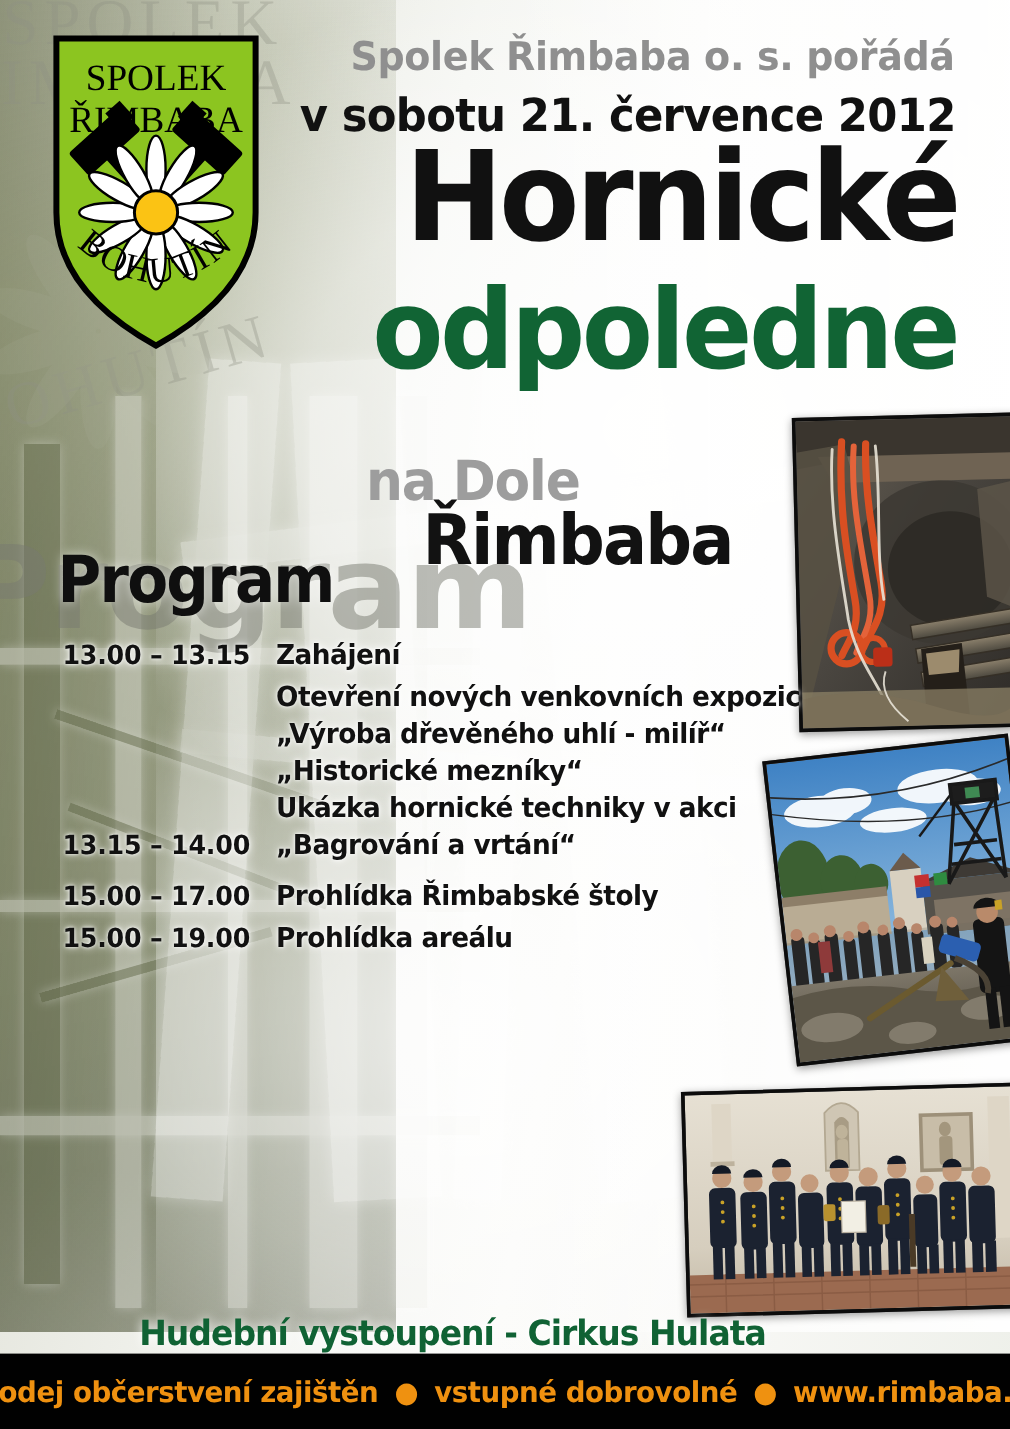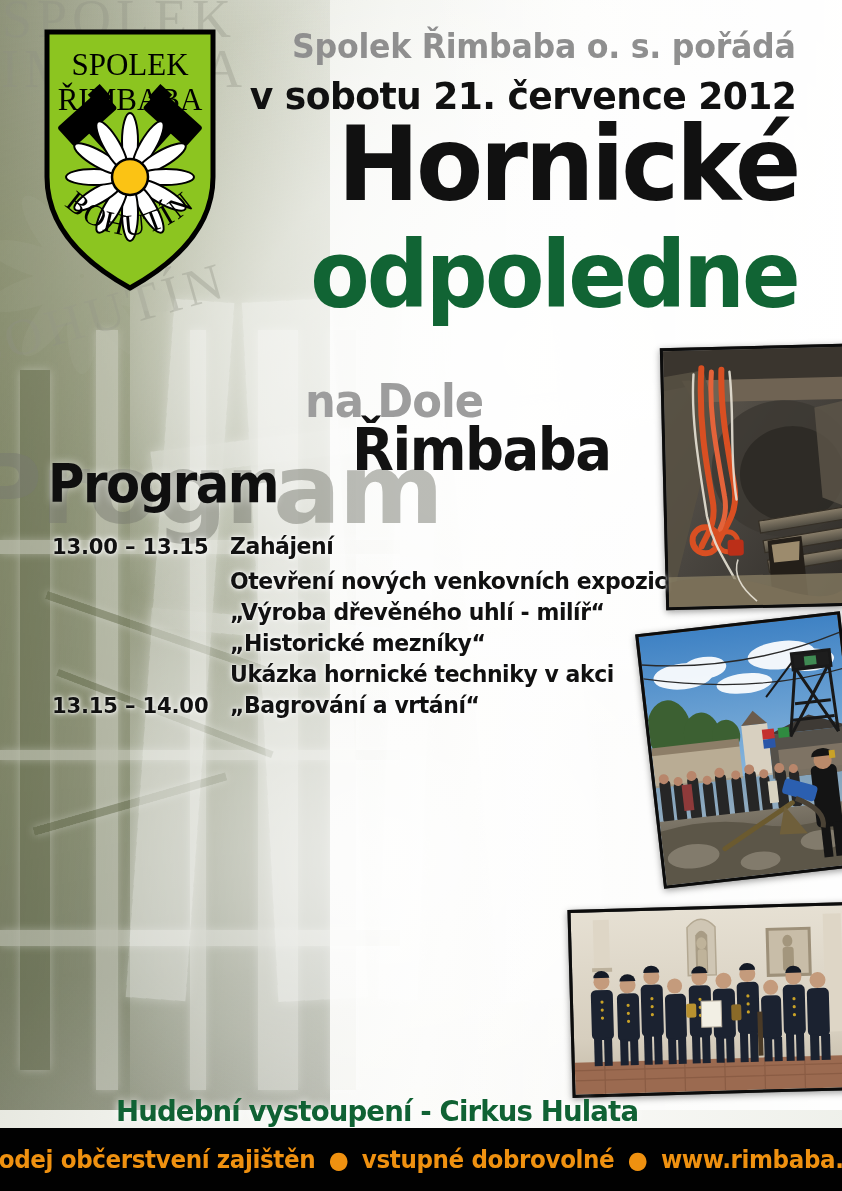--- a/index.html
+++ b/index.html
@@ -658,21 +658,33 @@
         <div>„Výroba dřevěného uhlí - milíř“</div>
         <div>„Historické mezníky“</div>
         <div>Ukázka hornické techniky v akci</div>
         <div>„Bagrování a vrtání“</div>
       </div>
     </div>
 
 
 
 
-
+    <div class="prow">
+      <div class="ptime">15.00 – 17.00</div>
+      <div class="pdesc">
+        <div>Prohlídka Řimbabské štoly</div>
+      </div>
+    </div>
+
+    <div class="prow">
+      <div class="ptime">15.00 – 19.00</div>
+      <div class="pdesc">
+        <div>Prohlídka areálu</div>
+      </div>
+    </div>
   </div>
 
   <div class="music">Hudební vystoupení - Cirkus Hulata</div>
 
   <div class="footer">
     <div class="footer-text">
       <span>prodej občerstvení zajištěn</span>
       <span class="dot">●</span>
       <span>vstupné dobrovolné</span>
       <span class="dot">●</span>

